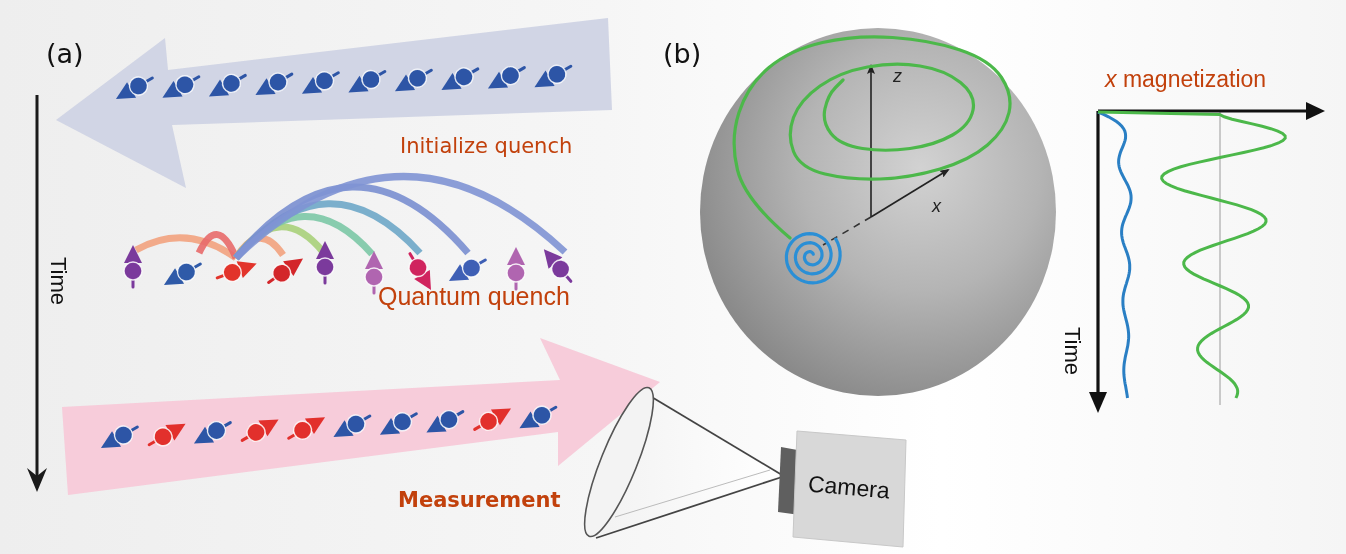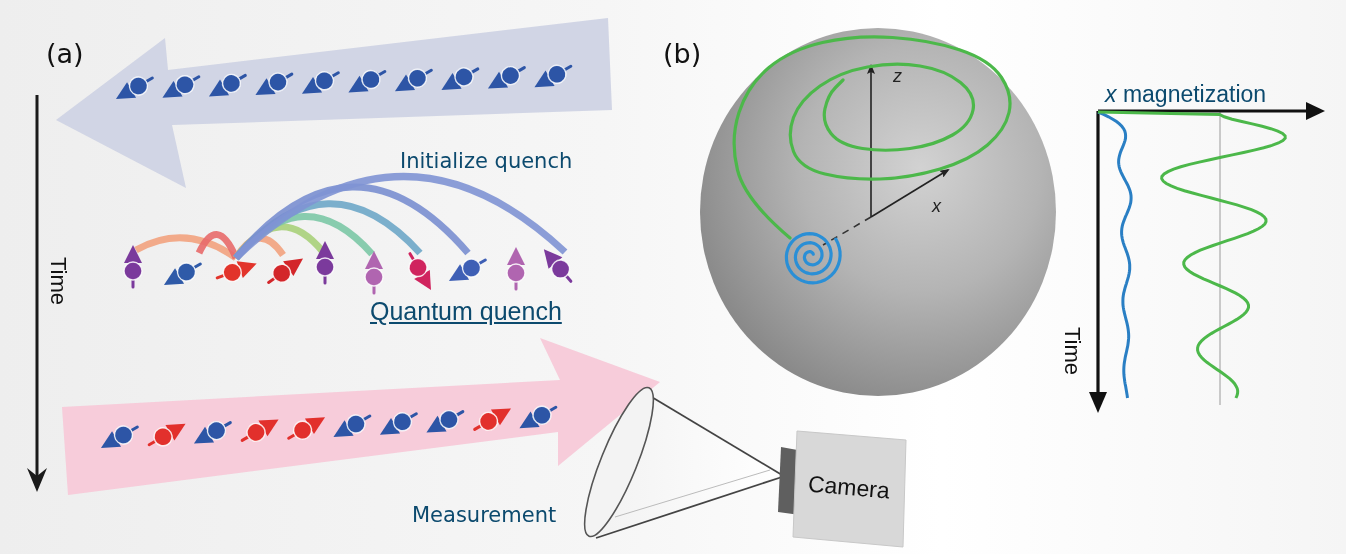--- a/index.html
+++ b/index.html
@@ -1,21 +1,21 @@
 <!DOCTYPE html>
 <html><head>
 <meta charset="utf-8">
 <style>
   html,body{margin:0;padding:0;}
   body{width:1346px;height:554px;overflow:hidden;position:relative;
        background:linear-gradient(90deg,#eeeeee 0%,#f6f6f6 45%,#ffffff 70%,#f5f5f5 100%);
        font-family:"Liberation Sans",sans-serif;}
   #stage{position:absolute;left:0;top:0;width:1346px;height:554px;}
   .panel-label{position:absolute;font-family:"DejaVu Sans",sans-serif;font-size:27px;color:#111;}
-  .caption{position:absolute;font-family:"DejaVu Sans",sans-serif;font-size:21px;color:#0c4a6e;white-space:nowrap;margin-top:15px;}
+  .caption{position:absolute;font-family:"DejaVu Sans",sans-serif;font-size:21px;color:#c2410c;white-space:nowrap;}
   .caption-sans{font-family:"Liberation Sans",sans-serif;font-size:25px;}
   .rot-label{position:absolute;font-family:"Liberation Sans",sans-serif;font-size:22px;color:#111;transform-origin:left top;transform:rotate(90deg);white-space:nowrap;}
   .axis-letter{font-family:"Liberation Sans",sans-serif;font-style:italic;font-size:18px;fill:#222;}
   .cam-text{position:absolute;font-family:"Liberation Sans",sans-serif;font-size:23px;color:#111;transform:rotate(5deg);white-space:nowrap;}
 </style>
 </head>
 <body>
 
 <div id="stage">
   <svg id="svg" width="1346" height="554" viewBox="0 0 1346 554" xmlns="http://www.w3.org/2000/svg">
@@ -250,22 +250,22 @@
       <path d="M1089,392 L1098,413 L1107,392 Z" fill="#111"></path>
       <path id="bluePlot" fill="none" stroke="#2a7fc4" stroke-width="3" d="M1098.0,112.0 L1103.6,114.4 L1108.5,116.8 L1112.8,119.2 L1116.5,121.5 L1119.4,123.9 L1121.8,126.3 L1123.6,128.7 L1124.8,131.1 L1125.4,133.4 L1125.6,135.8 L1125.5,138.2 L1125.0,140.6 L1124.2,143.0 L1123.3,145.4 L1122.3,147.8 L1121.3,150.1 L1120.4,152.5 L1119.7,154.9 L1119.1,157.3 L1118.7,159.7 L1118.6,162.1 L1118.8,164.4 L1119.2,166.8 L1119.9,169.2 L1120.8,171.6 L1121.9,174.0 L1123.1,176.4 L1124.3,178.7 L1125.6,181.1 L1126.9,183.5 L1128.1,185.9 L1129.1,188.3 L1130.0,190.7 L1130.6,193.0 L1131.0,195.4 L1131.1,197.8 L1131.0,200.2 L1130.7,202.6 L1130.1,204.9 L1129.4,207.3 L1128.5,209.7 L1127.5,212.1 L1126.5,214.5 L1125.4,216.9 L1124.5,219.3 L1123.6,221.6 L1122.8,224.0 L1122.2,226.4 L1121.8,228.8 L1121.6,231.2 L1121.6,233.6 L1121.8,235.9 L1122.2,238.3 L1122.7,240.7 L1123.4,243.1 L1124.2,245.5 L1125.1,247.8 L1126.0,250.2 L1126.9,252.6 L1127.7,255.0 L1128.4,257.4 L1129.0,259.8 L1129.4,262.1 L1129.7,264.5 L1129.7,266.9 L1129.7,269.3 L1129.4,271.7 L1129.0,274.1 L1128.5,276.4 L1127.8,278.8 L1127.1,281.2 L1126.4,283.6 L1125.6,286.0 L1124.9,288.4 L1124.3,290.8 L1123.7,293.1 L1123.3,295.5 L1123.0,297.9 L1122.9,300.3 L1122.9,302.7 L1123.0,305.1 L1123.3,307.4 L1123.7,309.8 L1124.2,312.2 L1124.8,314.6 L1125.4,317.0 L1126.0,319.4 L1126.6,321.7 L1127.2,324.1 L1127.7,326.5 L1128.1,328.9 L1128.4,331.3 L1128.6,333.6 L1128.7,336.0 L1128.6,338.4 L1128.4,340.8 L1128.1,343.2 L1127.8,345.6 L1127.3,347.9 L1126.8,350.3 L1126.3,352.7 L1125.7,355.1 L1125.2,357.5 L1124.8,359.9 L1124.4,362.3 L1124.1,364.6 L1123.9,367.0 L1123.8,369.4 L1123.8,371.8 L1123.9,374.2 L1124.1,376.6 L1124.4,378.9 L1124.7,381.3 L1125.1,383.7 L1125.6,386.1 L1126.0,388.5 L1126.4,390.8 L1126.8,393.2 L1127.2,395.6 L1127.5,398.0 "></path>
       <path id="greenPlot" fill="none" stroke="#4cb84a" stroke-width="3" d="M1098.0,112.0 L1219.6,114.4 L1224.2,116.8 L1232.1,119.2 L1241.8,121.5 L1252.2,123.9 L1262.1,126.3 L1270.8,128.7 L1277.8,131.1 L1282.6,133.4 L1285.1,135.8 L1285.2,138.2 L1282.9,140.6 L1278.4,143.0 L1271.9,145.4 L1263.7,147.8 L1254.1,150.1 L1243.6,152.5 L1232.4,154.9 L1221.1,157.3 L1209.9,159.7 L1199.2,162.1 L1189.5,164.4 L1180.8,166.8 L1173.6,169.2 L1168.0,171.6 L1164.1,174.0 L1161.9,176.4 L1161.7,178.7 L1163.2,181.1 L1166.3,183.5 L1171.1,185.9 L1177.2,188.3 L1184.4,190.7 L1192.6,193.0 L1201.3,195.4 L1210.4,197.8 L1219.6,200.2 L1228.5,202.6 L1236.9,204.9 L1244.6,207.3 L1251.4,209.7 L1257.0,212.1 L1261.4,214.5 L1264.3,216.9 L1265.9,219.3 L1266.0,221.6 L1264.8,224.0 L1262.2,226.4 L1258.4,228.8 L1253.5,231.2 L1247.7,233.6 L1241.3,235.9 L1234.4,238.3 L1227.2,240.7 L1220.0,243.1 L1213.0,245.5 L1206.4,247.8 L1200.3,250.2 L1195.1,252.6 L1190.7,255.0 L1187.3,257.4 L1185.0,259.8 L1183.8,262.1 L1183.8,264.5 L1184.8,266.9 L1186.9,269.3 L1190.0,271.7 L1193.8,274.1 L1198.4,276.4 L1203.5,278.8 L1209.0,281.2 L1214.6,283.6 L1220.3,286.0 L1225.8,288.4 L1231.0,290.8 L1235.7,293.1 L1239.8,295.5 L1243.2,297.9 L1245.8,300.3 L1247.6,302.7 L1248.5,305.1 L1248.5,307.4 L1247.6,309.8 L1245.9,312.2 L1243.5,314.6 L1240.4,317.0 L1236.8,319.4 L1232.8,321.7 L1228.5,324.1 L1224.0,326.5 L1219.6,328.9 L1215.2,331.3 L1211.2,333.6 L1207.5,336.0 L1204.3,338.4 L1201.6,340.8 L1199.6,343.2 L1198.2,345.6 L1197.6,347.9 L1197.6,350.3 L1198.3,352.7 L1199.7,355.1 L1201.6,357.5 L1204.0,359.9 L1206.9,362.3 L1210.1,364.6 L1213.5,367.0 L1217.0,369.4 L1220.5,371.8 L1223.9,374.2 L1227.1,376.6 L1230.0,378.9 L1232.5,381.3 L1234.6,383.7 L1236.1,386.1 L1237.2,388.5 L1237.7,390.8 L1237.6,393.2 L1237.0,395.6 L1235.9,398.0 "></path>
     </g>
   </svg>
 
   <div class="panel-label" style="left:46px;top:38px;">(a)</div>
   <div class="panel-label" style="left:663px;top:38px;">(b)</div>
 
   <div class="caption" style="left:400px;top:134px;">Initialize quench</div>
-  <div class="caption caption-sans" style="left:370px;top:282px;text-decoration:underline;">Quantum quench</div>
-  <div class="caption" style="left:412px;top:488px;">Measurement</div>
+  <div class="caption caption-sans" style="left:378px;top:282px;">Quantum quench</div>
+  <div class="caption" style="left:398px;top:488px;font-weight:bold;">Measurement</div>
 
   <div class="rot-label" style="left:71px;top:257px;">Time</div>
   <div class="rot-label" style="left:1085px;top:327px;">Time</div>
 
   <div class="caption caption-sans" style="left:1105px;top:66px;font-size:23px;"><i>x</i> <span id="magText">magnetization</span></div>
 
   <div class="cam-text" style="left:808px;top:474px;">Camera</div>
 </div>
 
 </body></html>

